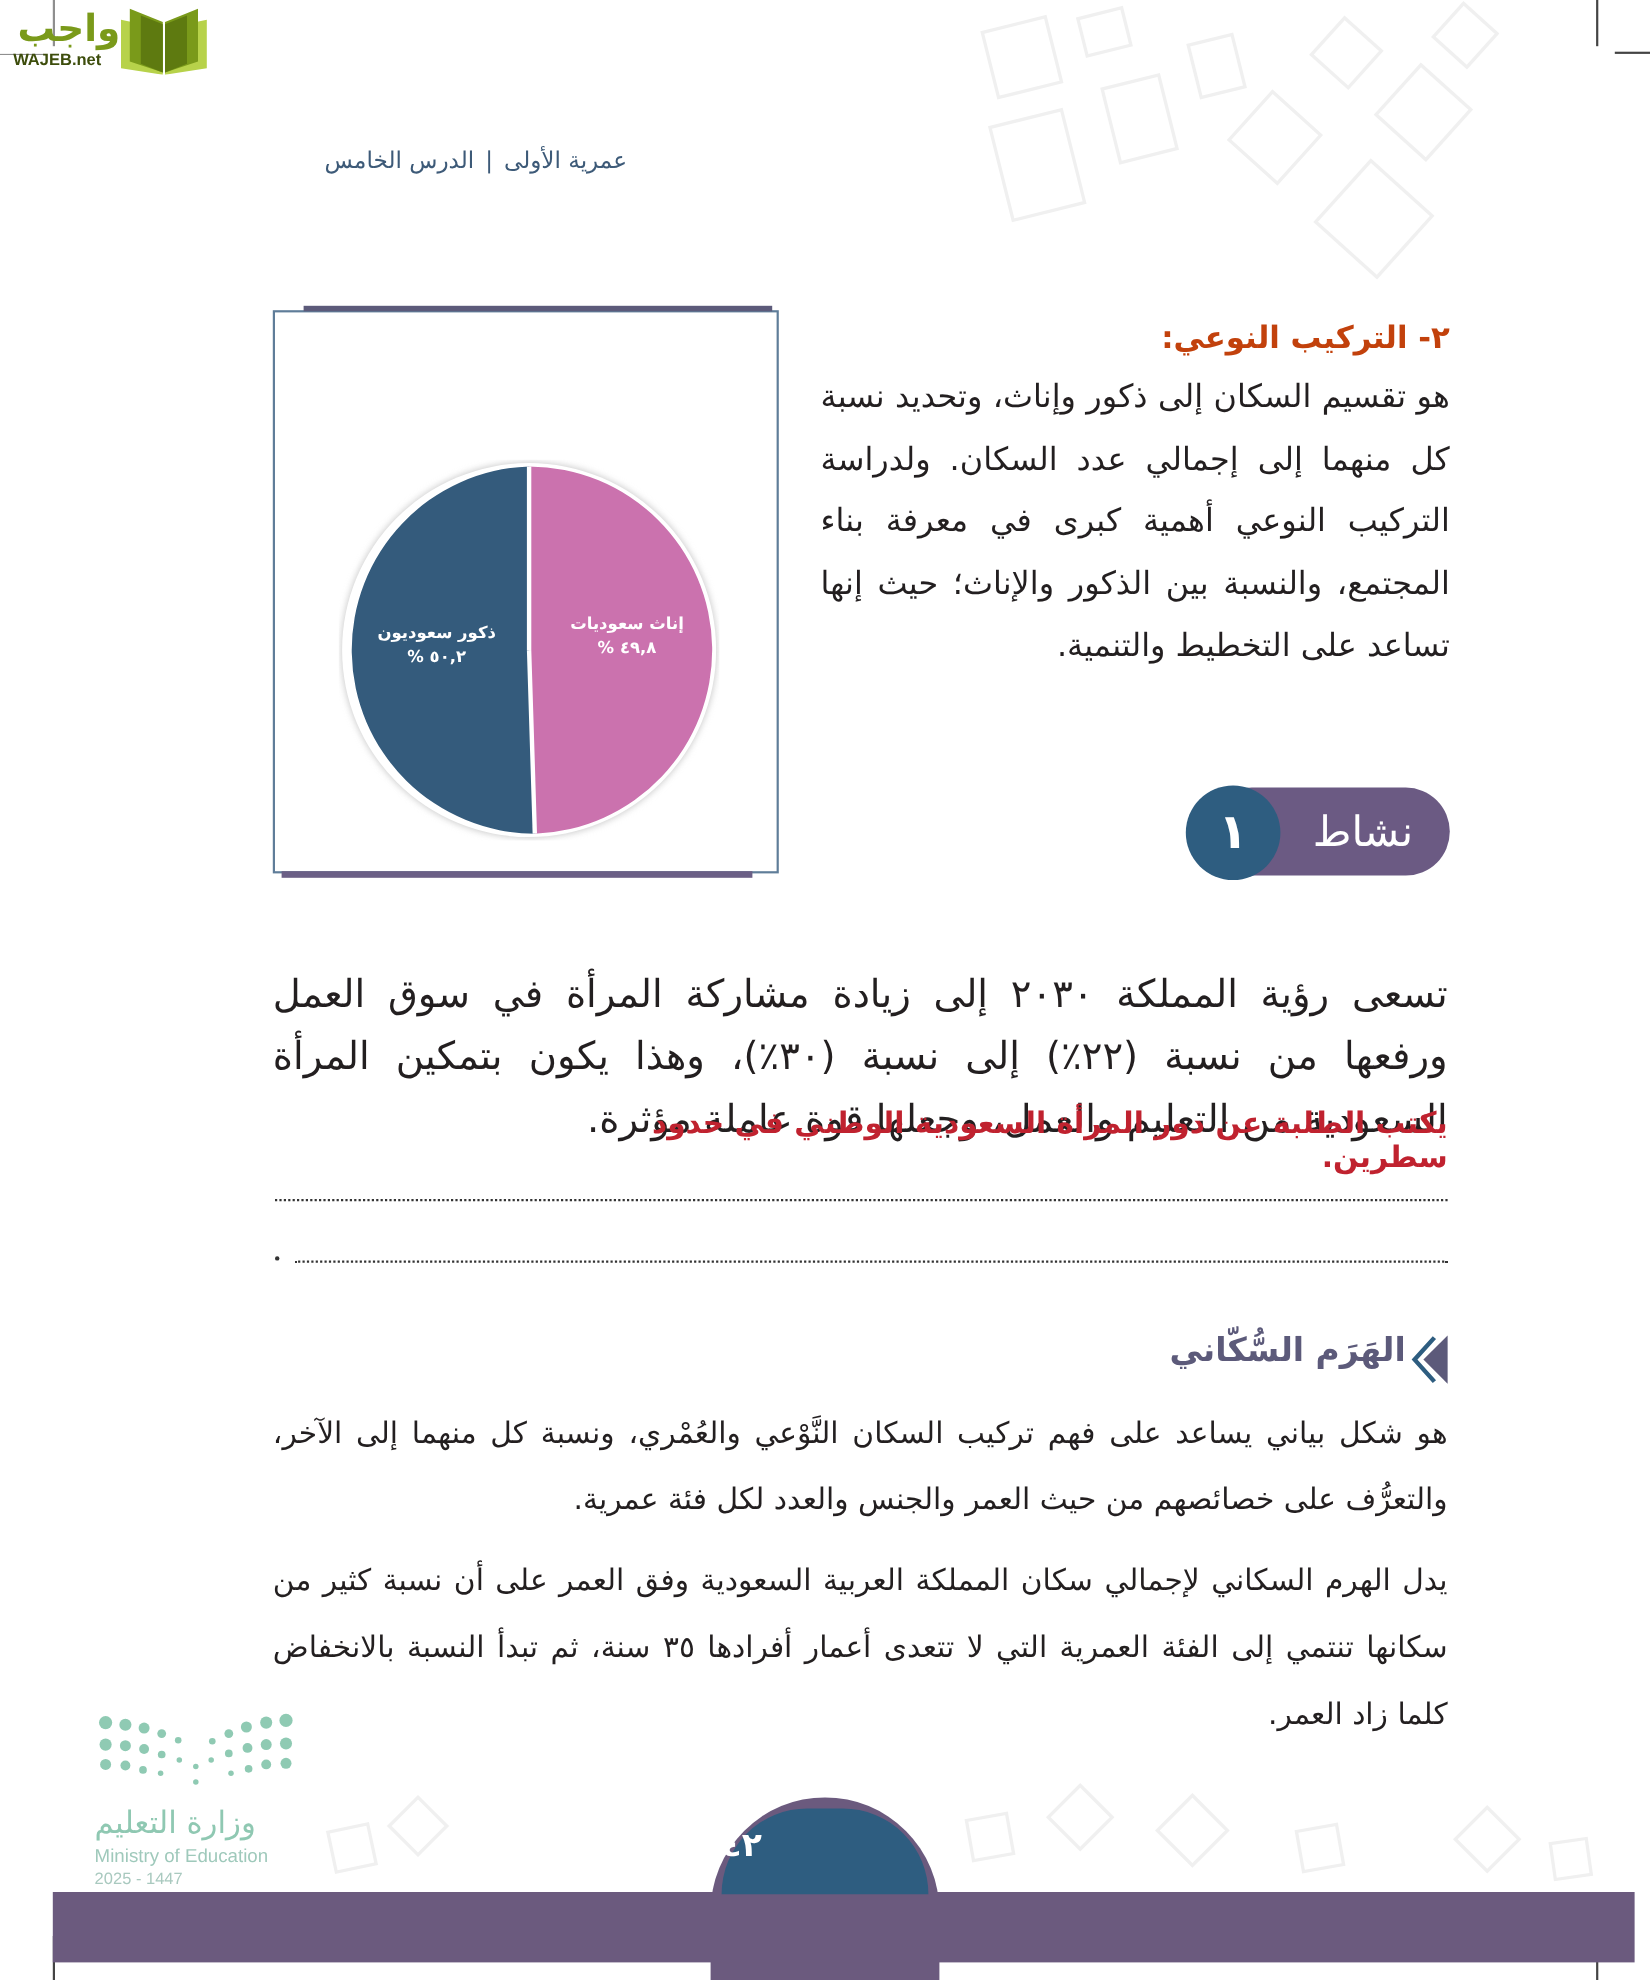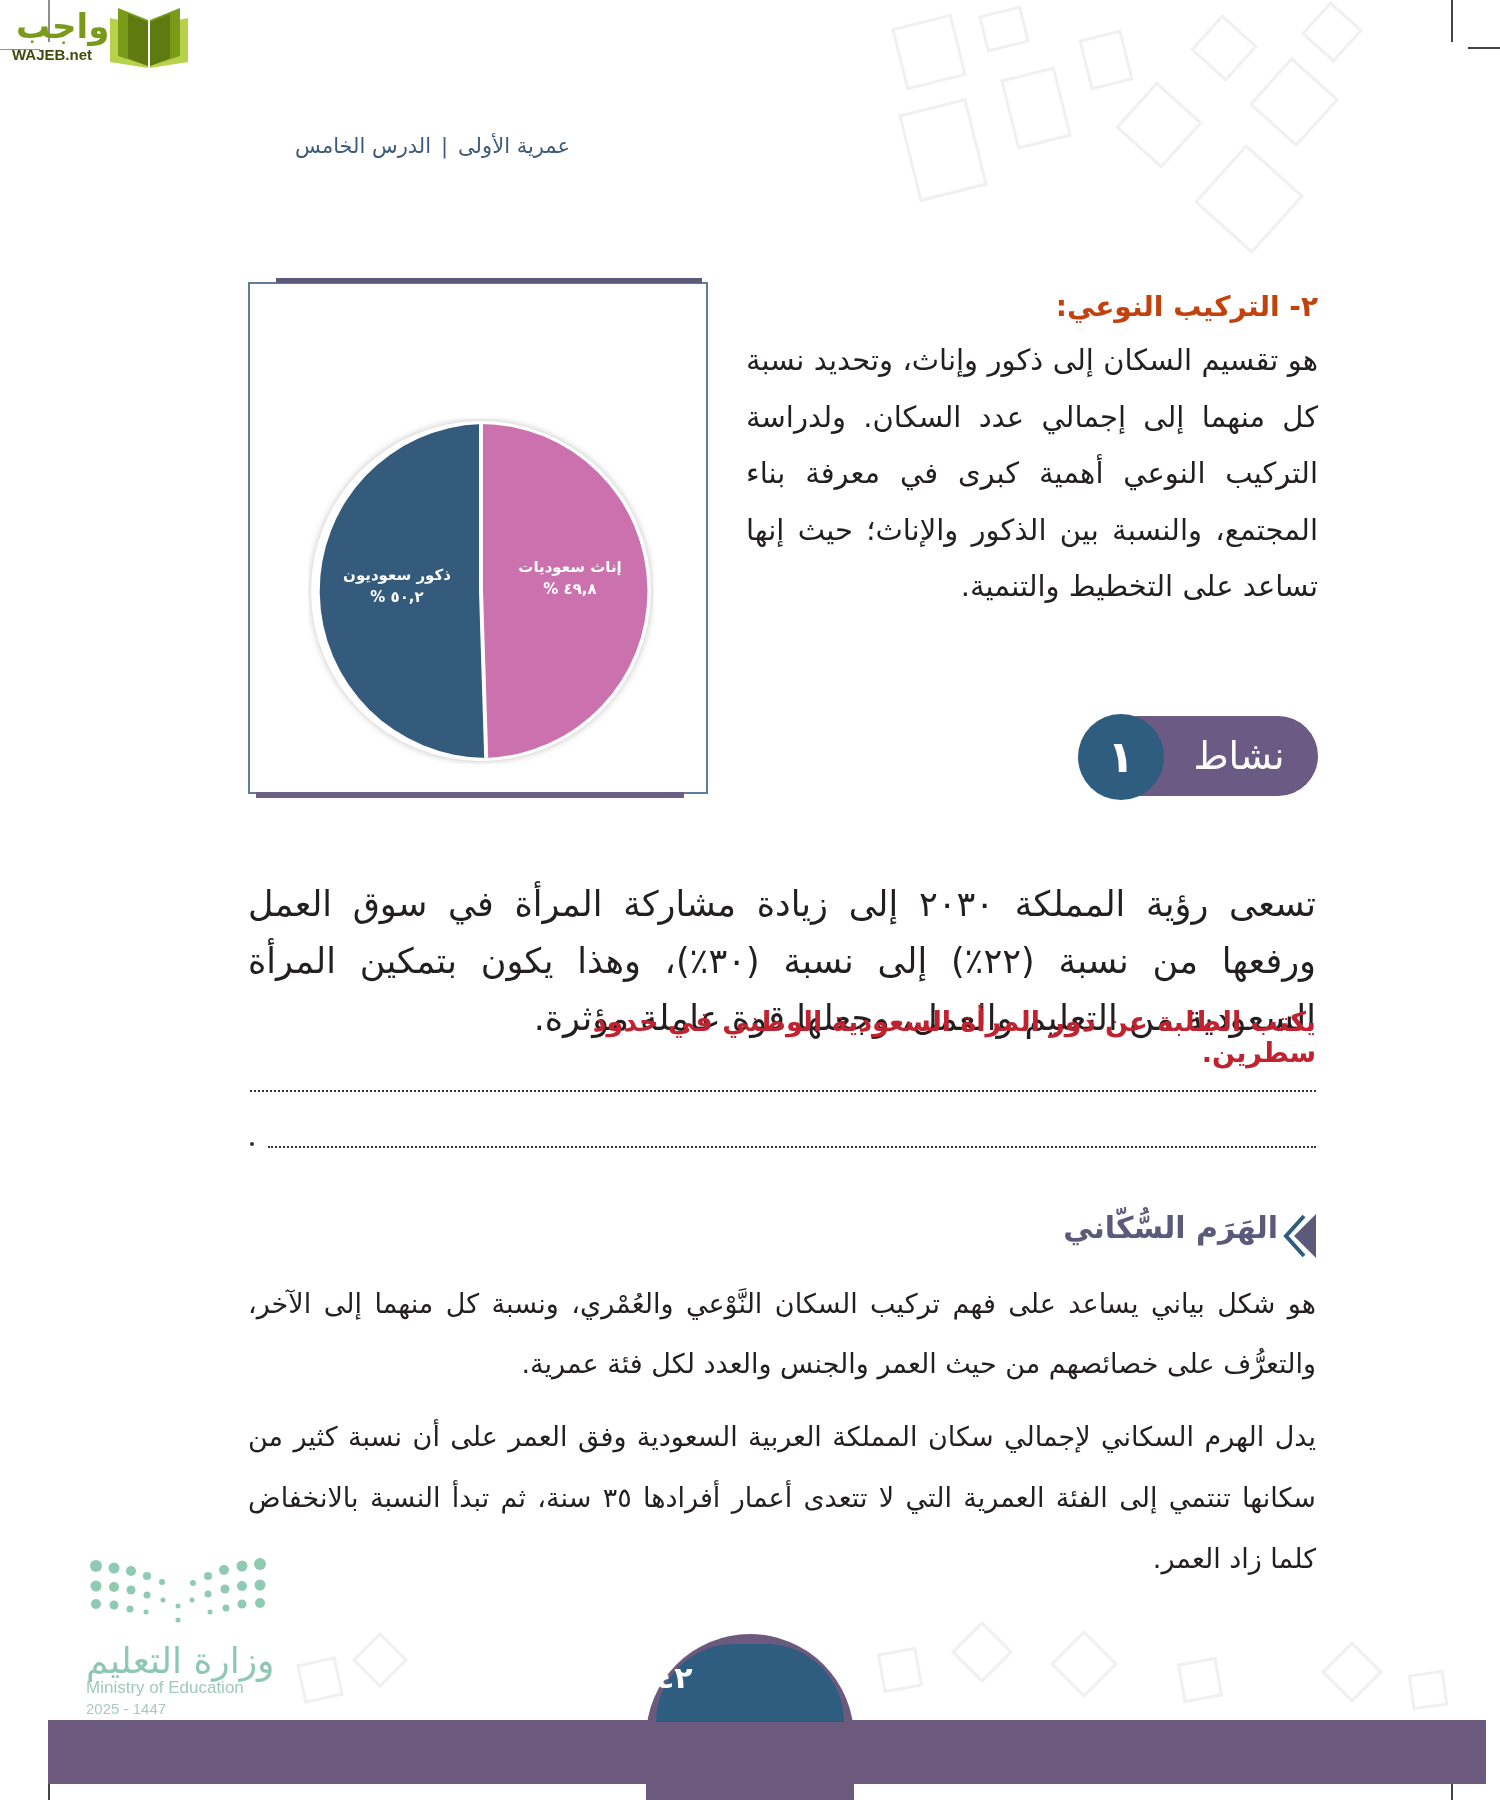--- a/index.html
+++ b/index.html
@@ -47,21 +47,21 @@
   .dots { position: absolute; height: 2px; border-top: 2px dotted #333; }
 
   
   .pyr-head { position: absolute; left: 1060px; top: 1204px; width: 260px; height: 60px; direction: rtl; }
   .pyr-title { position: absolute; right: 42px; top: 6px; font-size: 30px; font-weight: bold; color: #5c5a7a; }
   .pyr-para1 { position: absolute; left: 248px; top: 1274px; width: 1068px; font-size: 27px; line-height: 60px; }
   .pyr-para2 { position: absolute; left: 248px; top: 1406px; width: 1068px; font-size: 27px; line-height: 61px; }
 
   
   .moe { position: absolute; left: 84px; top: 1556px; width: 190px; }
-  .moe-ar { position: absolute; left: 86px; top: 1640px; font-size: 36px; color: #8fc8b2; direction: rtl; }
+  .moe-ar { position: absolute; left: 86px; top: 1640px; font-size: 28px; color: #8fc8b2; direction: rtl; }
   .moe-en { position: absolute; left: 86px; top: 1678px; font-size: 17px; color: #9fc9bb; font-family: Liberation Sans, sans-serif; }
   .moe-yr { position: absolute; left: 86px; top: 1700px; font-size: 15px; color: #a9c9bf; font-family: "Liberation Sans", sans-serif; }
 
   
   .footer-bar { position: absolute; left: 48px; top: 1720px; width: 1438px; height: 64px; background: #6b5a7e; }
   .page-dome-outer { position: absolute; left: 646px; top: 1634px; width: 208px; height: 200px; border-radius: 104px 104px 0 0; background: #6b5a7e; }
   .page-dome-inner { position: absolute; left: 656px; top: 1644px; width: 188px; height: 78px; border-radius: 94px 94px 0 0; background: #2e5d80; overflow: hidden; }
   .page-num { position: absolute; left: 656px; top: 1660px; width: 188px; text-align: left; color: #fff; font-size: 30px; font-weight: bold; }
 </style>
 </head>

